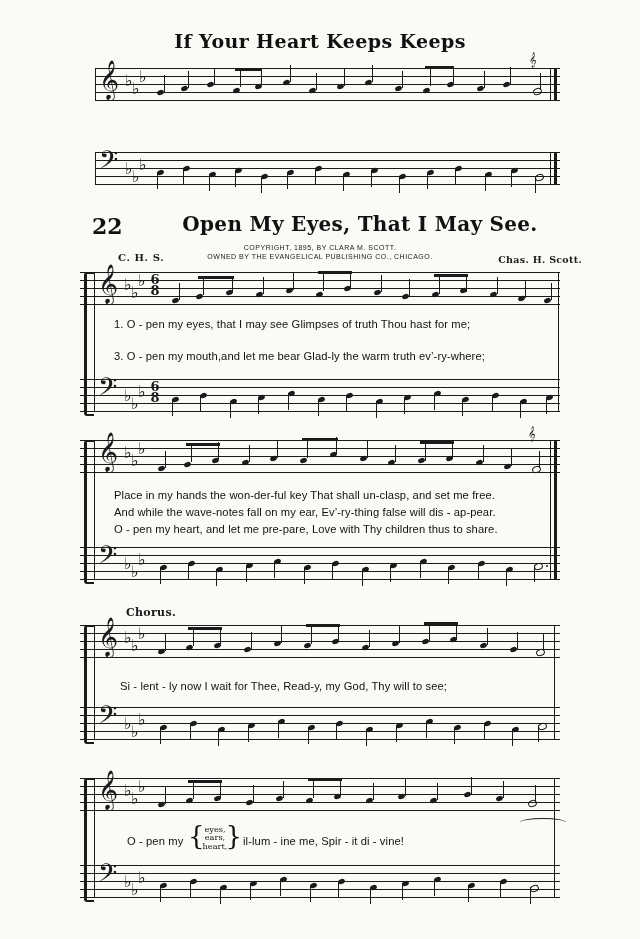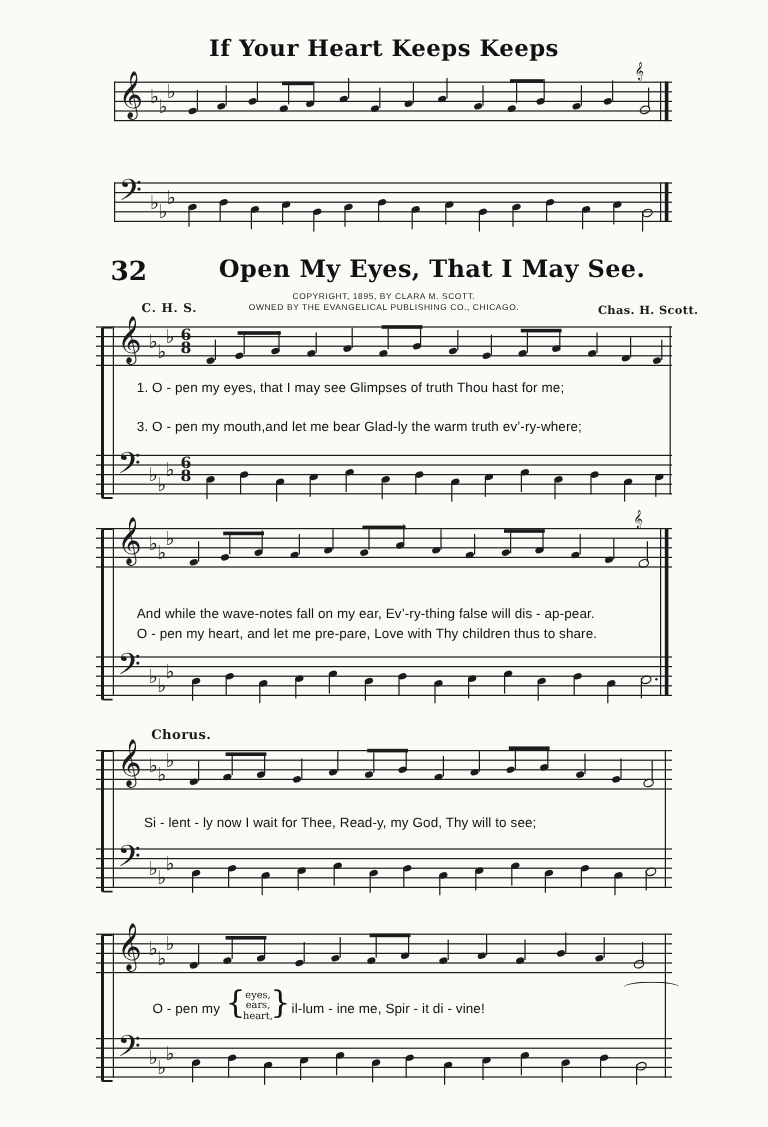--- a/index.html
+++ b/index.html
@@ -328,21 +328,21 @@
     <div class="note" style="left:390px; top:20px;"></div>
       <div class="stem" style="left:390px; top:22px;"></div>
     <div class="note" style="left:416px; top:16px;"></div>
       <div class="stem" style="left:416px; top:18px;"></div>
     <div class="note open" style="left:440px; top:22px;"></div>
       <div class="stem" style="left:440px; top:24px;"></div>
     <div class="barline" style="left:455px; top:0px; height:33px;"></div>
     <div class="barline thick" style="left:459px; top:0px; height:33px;"></div>
   </div>
 
-  <div class="hymn-number">32</div>
+  <div class="hymn-number">22</div>
   <div class="hymn-title">Open My Eyes, That I May See.</div>
   <div class="copyright">
     <div>COPYRIGHT, 1895, BY CLARA M. SCOTT.</div>
     <div>OWNED BY THE EVANGELICAL PUBLISHING CO., CHICAGO.</div>
   </div>
   <div class="credit-left">C. H. S.</div>
   <div class="credit-right">Chas. H. Scott.</div>
 
   <div class="system" style="left:80px; top:272px; width:480px; height:150px;">
     <div class="brace" style="left:4px; top:0px; width:7px; height:140px;"></div>
@@ -539,20 +539,21 @@
       <div class="stem" style="left:368px; top:127px;"></div>
     <div class="note" style="left:398px; top:121px;"></div>
       <div class="stem" style="left:398px; top:123px;"></div>
     <div class="note" style="left:426px; top:127px;"></div>
       <div class="stem" style="left:426px; top:129px;"></div>
     <div class="note open" style="left:454px; top:123px;"></div>
       <div class="stem" style="left:454px; top:125px;"></div>
     <div class="dot" style="left:466px; top:125px;"></div>
   </div>
 
+  <div class="lyric-line" style="left:114px; top:489px;">Place  in   my hands the won-der-ful key That shall un-clasp,  and  set  me free.</div>
   <div class="lyric-line" style="left:114px; top:506px;">And while the wave-notes fall on my ear,  Ev’-ry-thing false will dis - ap-pear.</div>
   <div class="lyric-line" style="left:114px; top:523px;">O -   pen my heart, and let me pre-pare,  Love with Thy children thus to share.</div>
 
   <div class="chorus-label">Chorus.</div>
 
   <div class="system" style="left:80px; top:625px; width:480px; height:125px;">
     <div class="brace" style="left:4px; top:0px; width:7px; height:115px;"></div>
     <div class="barline" style="left:14px; top:0px; height:115px;"></div>
 
     <div class="staff" style="top:0;">

